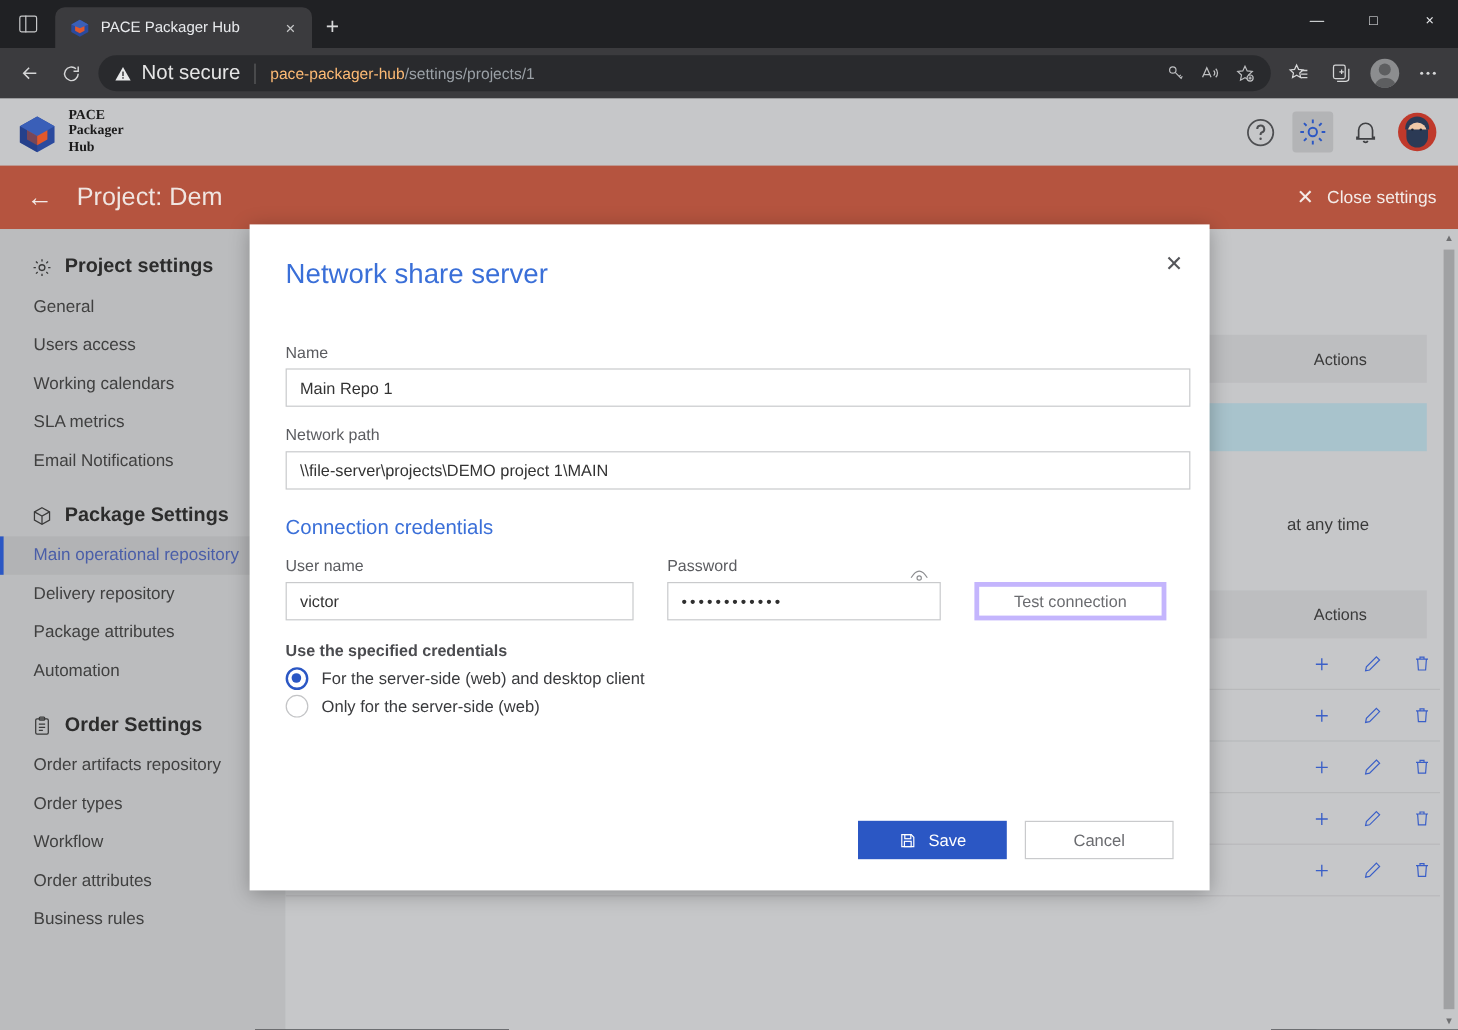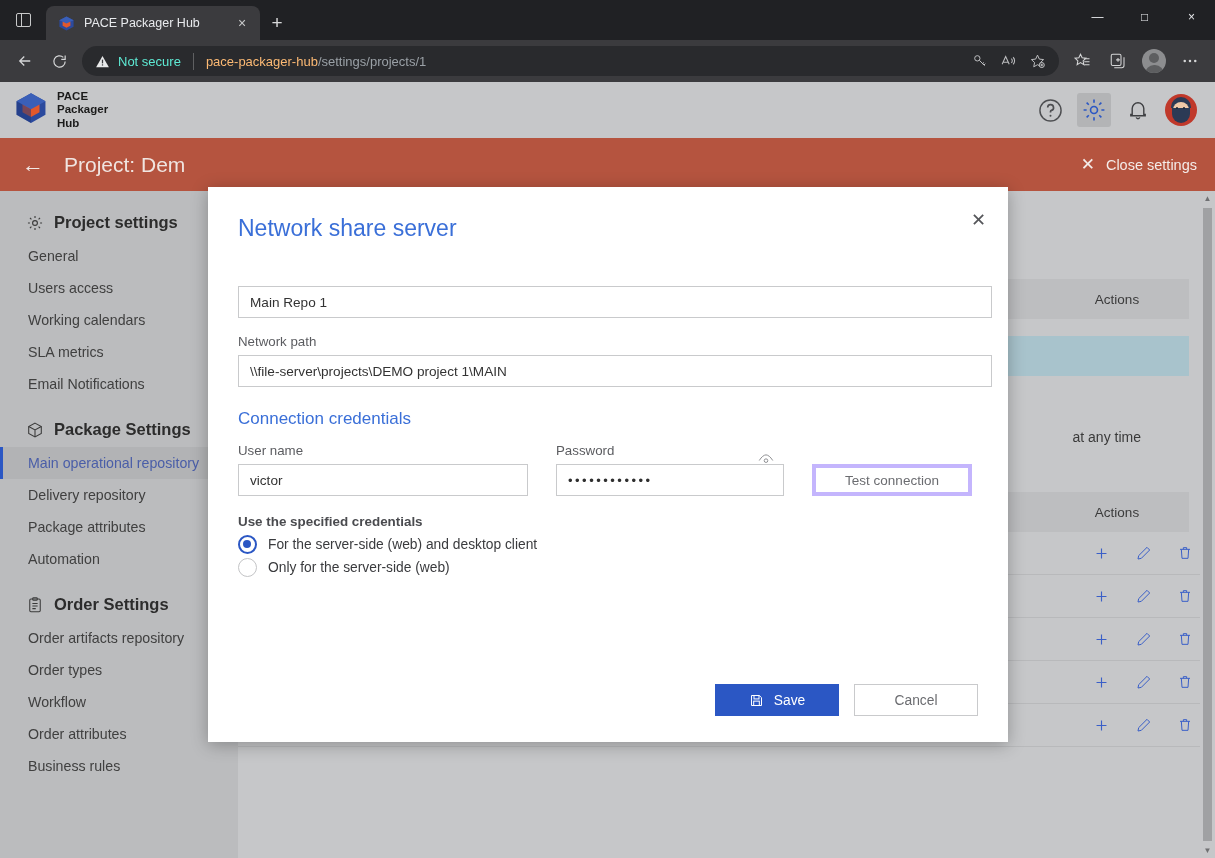--- a/index.html
+++ b/index.html
@@ -53,41 +53,41 @@
   }
   .tb-btn {
     width: 34px; height: 30px; display: flex; align-items: center; justify-content: center;
     color: #d5d6d7; border-radius: 4px;
   }
   .omnibox {
     flex: 1; height: 30px; background: #292a2d; border-radius: 15px; margin: 0 6px 0 6px;
     display: flex; align-items: center; padding: 0 6px 0 13px; gap: 8px; min-width: 0;
   }
   .warn-icon { width: 15px; height: 15px; flex: 0 0 15px; }
-  .notsecure { color: #5eead4; font-size: 13px; white-space: nowrap; }
+  .notsecure { color: #e5e5e5; font-size: 17px; white-space: nowrap; }
   .omni-sep { width: 1px; height: 17px; background: #5f6062; margin: 0 4px; }
   .url { font-size: 13px; white-space: nowrap; overflow: hidden; }
   .url .host { color: #fdba74; }
   .url .path { color: #9aa0a6; }
   .omni-right { margin-left: auto; display: flex; align-items: center; gap: 2px; padding-right: 2px; }
   .omni-ic { width: 27px; height: 26px; display:flex; align-items:center; justify-content:center; color:#bdbec0; }
   .tb-right { display: flex; align-items: center; gap: 2px; }
   .avatar-tb { width: 24px; height: 24px; border-radius: 50%; background: #8c8d8f; position: relative; overflow: hidden; }
   .avatar-tb::before { content:""; position:absolute; left:7px; top:4px; width:10px; height:10px; border-radius:50%; background:#5d5e60; }
   .avatar-tb::after { content:""; position:absolute; left:2.5px; top:16px; width:19px; height:13px; border-radius:9px 9px 0 0; background:#5d5e60; }
 
   
   .app {
     position: absolute; top: 82px; left: 0; width: 1215px; height: 776px;
     background: #c6c7c9; overflow: hidden;
   }
   .app-header {
     height: 56px; background: #c6c7c9; display: flex; align-items: center; padding: 0 18px 0 14px;
   }
-  .logo-wrap { display: flex; align-items: flex-start; gap: 9px; }
+  .logo-wrap { display: flex; align-items: flex-end; gap: 9px; font-family: Liberation Serif, serif; }
   .logo-text { font-size: 11.5px; font-weight: bold; line-height: 1.16; color: #1b1b1b; }
   .hdr-right { margin-left: auto; display: flex; align-items: center; gap: 10px; }
   .hdr-ic { width: 34px; height: 34px; display: flex; align-items: center; justify-content: center; border-radius: 3px; }
   .hdr-ic.active { background: #b3b4b6; }
   .avatar-app {
     width: 32px; height: 32px; border-radius: 50%; background: #c0392b; position: relative; overflow: hidden;
   }
   .av-hair { position:absolute; left:6px; top:3px; width:20px; height:11px; border-radius:10px 10px 0 0; background:#2b3a55; }
   .av-face { position:absolute; left:8px; top:8px; width:16px; height:16px; border-radius:50%; background:#f0c9a8; }
   .av-beard { position:absolute; left:7px; top:14px; width:18px; height:15px; border-radius:0 0 9px 9px; background:#2b3a55; }
@@ -556,20 +556,21 @@
           <span class="vs-arrow">▼</span>
         </div>
       </div>
     </div>
 
     <div class="overlay">
       <div class="modal">
         <div class="modal-title">Network share server</div>
         <div class="modal-close">✕</div>
 
+        <div class="fld-label">Name</div>
         <input class="txtin" value="Main Repo 1" style="">
 
         <div class="fld-label" style="margin-top:16px">Network path</div>
         <input class="txtin" value="\\file-server\projects\DEMO project 1\MAIN" style="">
 
         <div class="sect-title">Connection credentials</div>
 
         <div class="cred-row">
           <div class="cred-user">
             <div class="fld-label">User name</div>

